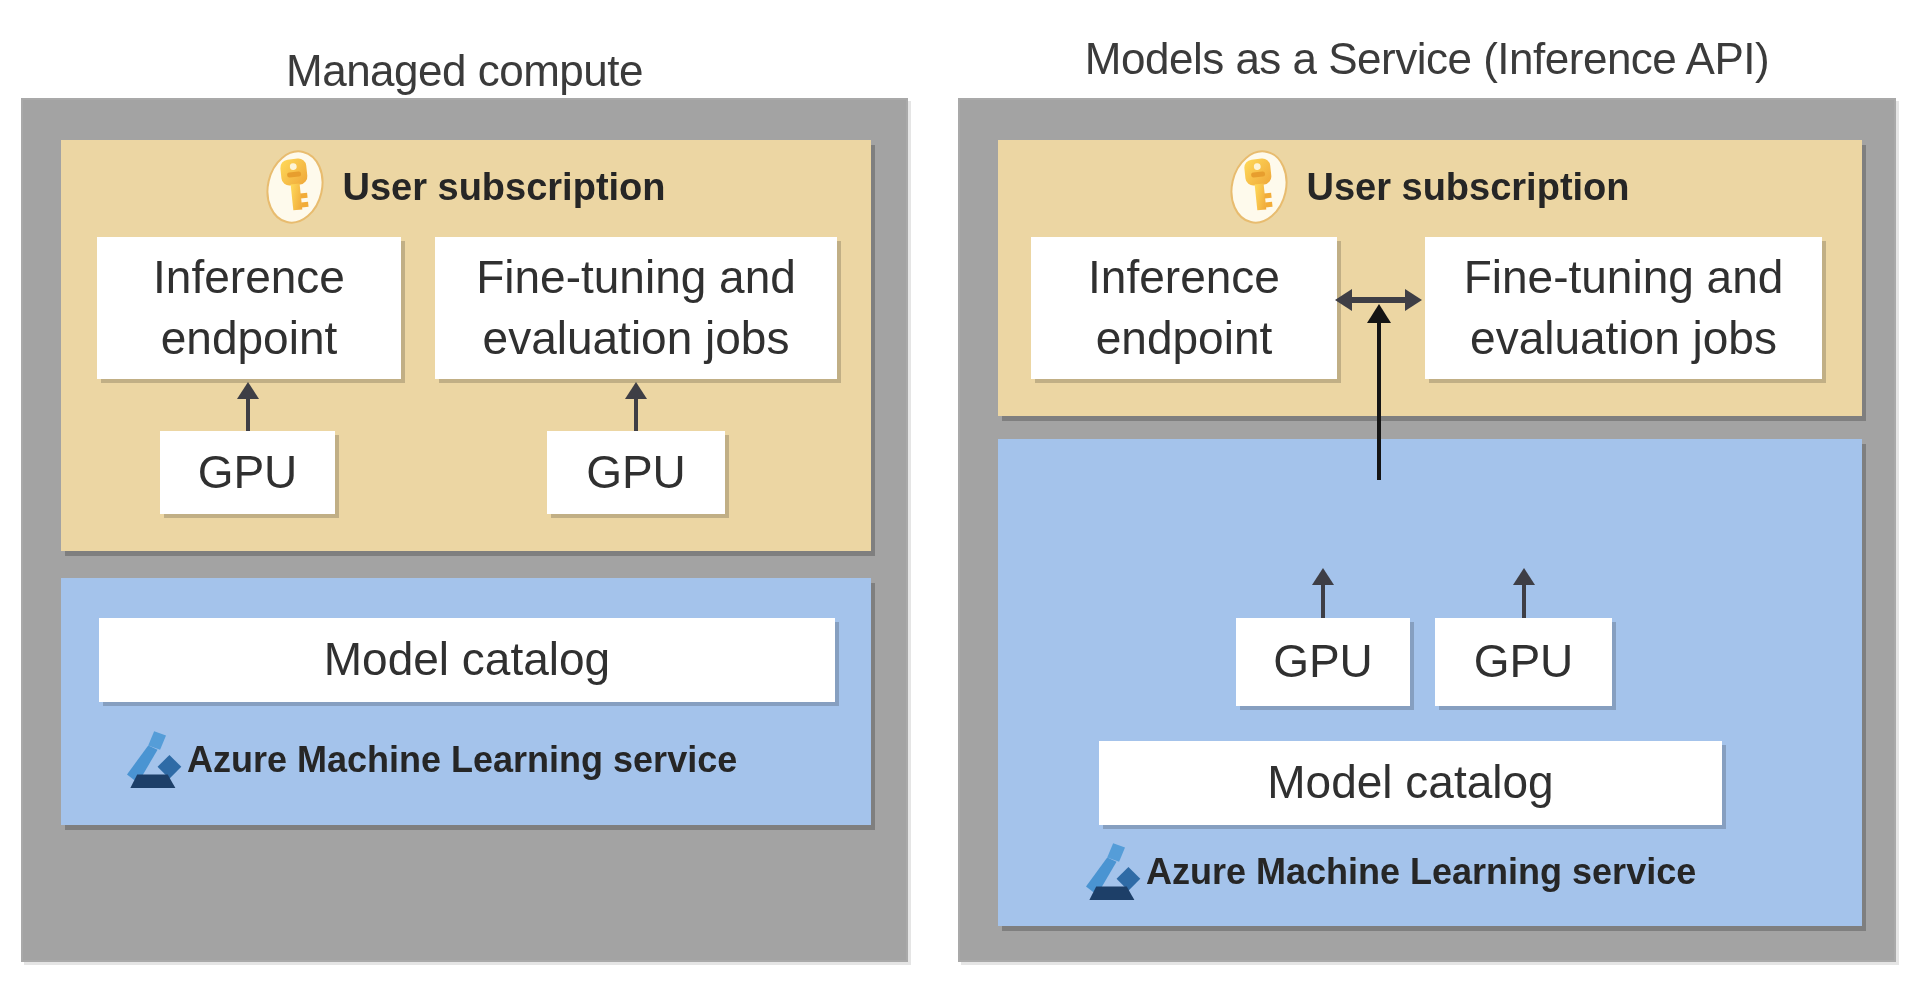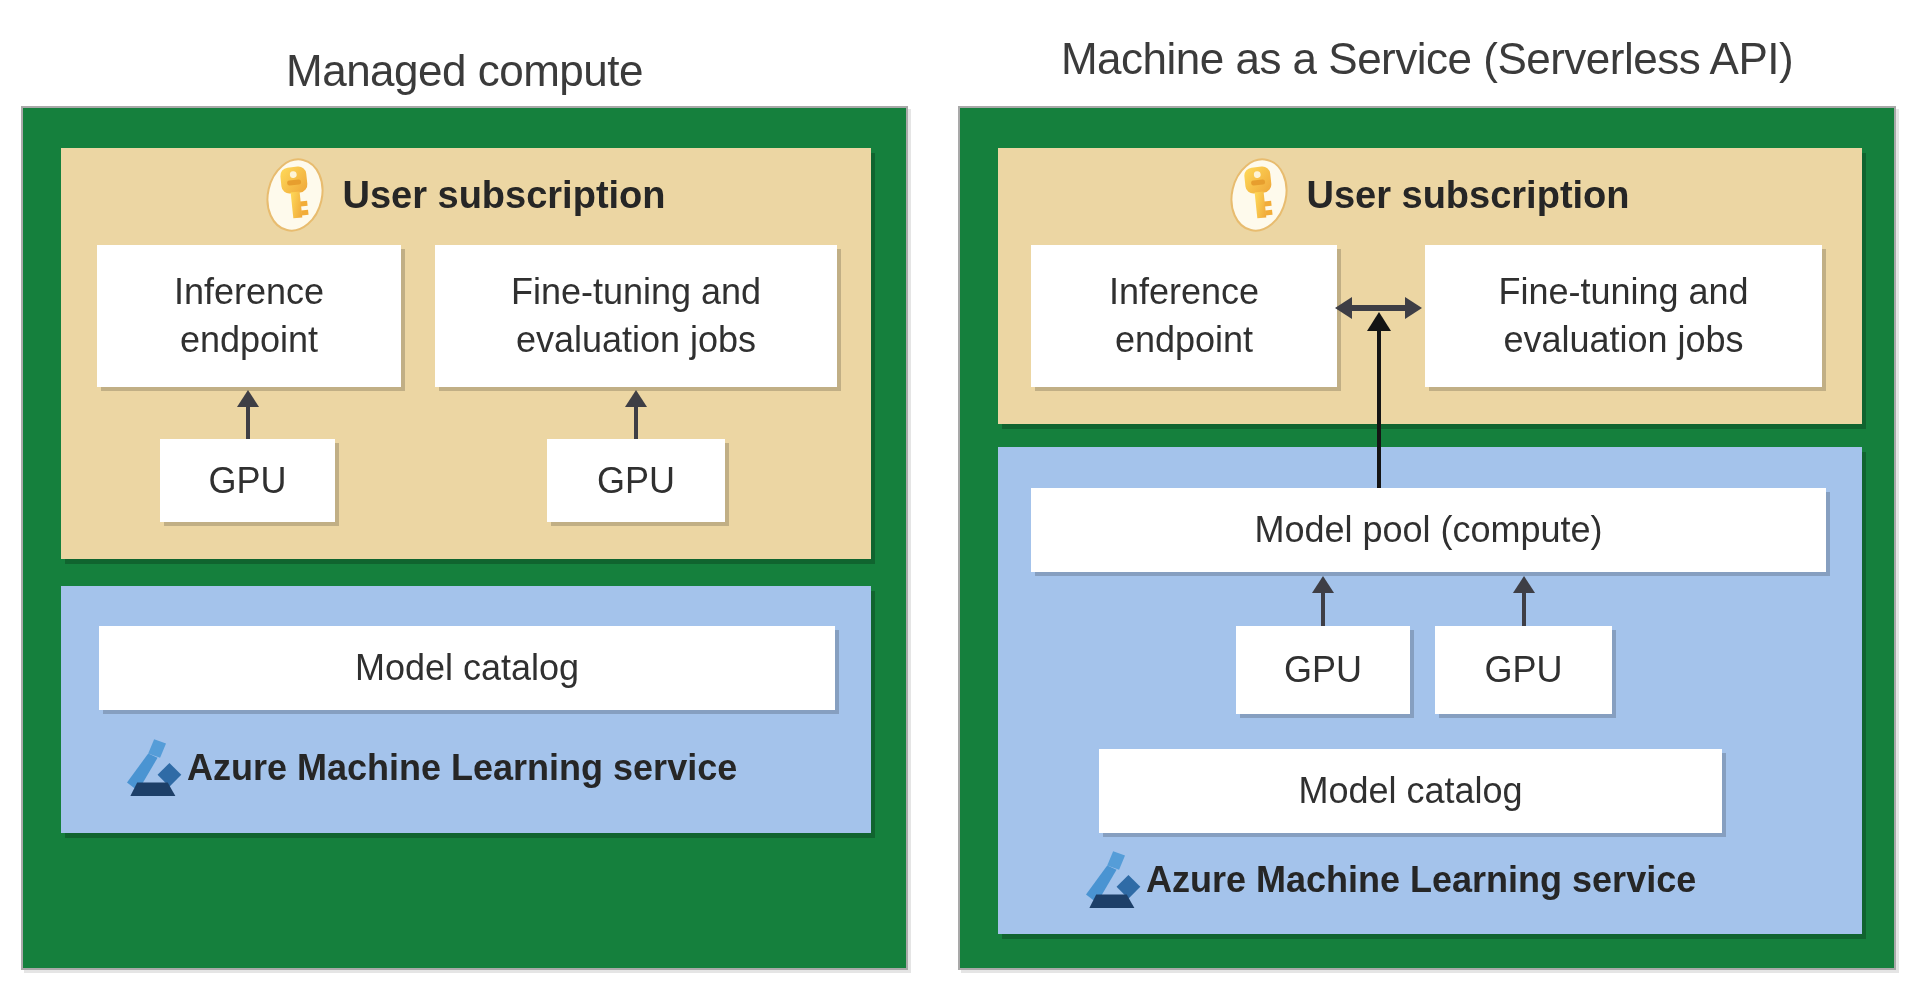--- a/index.html
+++ b/index.html
@@ -7,21 +7,21 @@
     position:relative; width:1914px; height:988px; background:#ffffff; overflow:hidden;
     font-family:"Liberation Sans","DejaVu Sans",sans-serif; color:var(--body_text,#303030);
   }
   .title{
     position:absolute; top:34px; text-align:center;
     font-size:44px; font-weight:400; color:var(--title_text,#3b3b3b); letter-spacing:-0.5px;
   }
   .title-left{left:21px; width:887px;margin-top:12px;}
   .title-right{left:958px; width:938px;}
   .panel{
-    position:absolute; top:106px; height:864px; background:#15803d;
+    position:absolute; top:98px; height:864px; background:#a3a3a3;
     border:2px solid var(--panel_border,#a9a9a9);
     box-shadow:3px 3px 0 rgba(0,0,0,0.10);
     box-sizing:border-box;
   }
   .panel-left{left:21px; width:887px;}
   .panel-right{left:958px; width:938px;}
   .tan-box{
     position:absolute; background:var(--subscription_bg,#ecd6a3);
     box-shadow:4px 5px 0 rgba(0,0,0,0.22);
   }
@@ -31,21 +31,21 @@
   }
   .hdr{
     position:absolute; left:0; right:0; top:6px; height:82px;
     display:flex; align-items:center; justify-content:center; gap:18px;
   }
   .hdr-label{font-size:38px; font-weight:700; color:var(--heading_text,#262626);}
   .key-badge{width:58px; height:76px; flex:0 0 auto;}
   .white-box{
     position:absolute; background:#ffffff; box-shadow:4px 4px 0 rgba(0,0,0,0.18);
     display:flex; align-items:center; justify-content:center; text-align:center;
-    font-size:36px; line-height:1.33; color:var(--body_text,#303030);
+    font-size:46px; line-height:1.33; color:var(--body_text,#303030);
     padding:20px 12px; box-sizing:border-box;
   }
   
   .up-arrow{position:absolute; width:22px;}
   .up-arrow .a-head{
     position:absolute; top:0; left:50%; margin-left:-11px; width:0; height:0;
     border-left:11px solid transparent; border-right:11px solid transparent;
     border-bottom:17px solid var(--arrow_gray,#3e3e45);
   }
   .up-arrow .a-shaft{
@@ -91,21 +91,21 @@
     <linearGradient id="goldGrad" x1="0" y1="0" x2="1" y2="1">
       <stop offset="0" stop-color="#ffda5a"></stop>
       <stop offset="1" stop-color="#efa739"></stop>
     </linearGradient>
   </defs>
 </svg>
 
 <div class="page">
 
   <div class="title title-left">Managed compute</div>
-  <div class="title title-right">Machine as a Service (Serverless API)</div>
+  <div class="title title-right">Models as a Service (Inference API)</div>
 
   <div class="panel panel-left">
 
     <div class="tan-box" style="left:38px; top:40px; width:810px; height:411px;">
       <div class="hdr">
         <span class="key-badge">
           <svg viewBox="0 0 58 76" width="58" height="76">
             <ellipse cx="29" cy="38" rx="27" ry="36" fill="#fefaec" stroke="#e8bc6f" stroke-width="2" transform="rotate(13 29 38)"></ellipse>
             <g transform="rotate(-6 29 34)">
               <rect x="16" y="10" width="26" height="26" rx="8" fill="url(#goldGrad)"></rect>
@@ -195,23 +195,20 @@
         <div class="a-head-e"></div>
       </div>
     </div>
 
     <div class="long-arrow" style="left:407px; top:204px; height:176px;">
       <div class="a-head"></div>
       <div class="a-shaft"></div>
     </div>
 
     <div class="blue-box" style="left:38px; top:339px; width:864px; height:487px;">
-      <div class="white-box" style="left:33px; top:41px; width:795px; height:84px;">
-        <span>Model pool (compute)</span>
-      </div>
 
       <div class="up-arrow" style="left:314px; top:129px; height:50px;">
         <div class="a-head"></div>
         <div class="a-shaft"></div>
       </div>
       <div class="up-arrow" style="left:515px; top:129px; height:50px;">
         <div class="a-head"></div>
         <div class="a-shaft"></div>
       </div>
 

